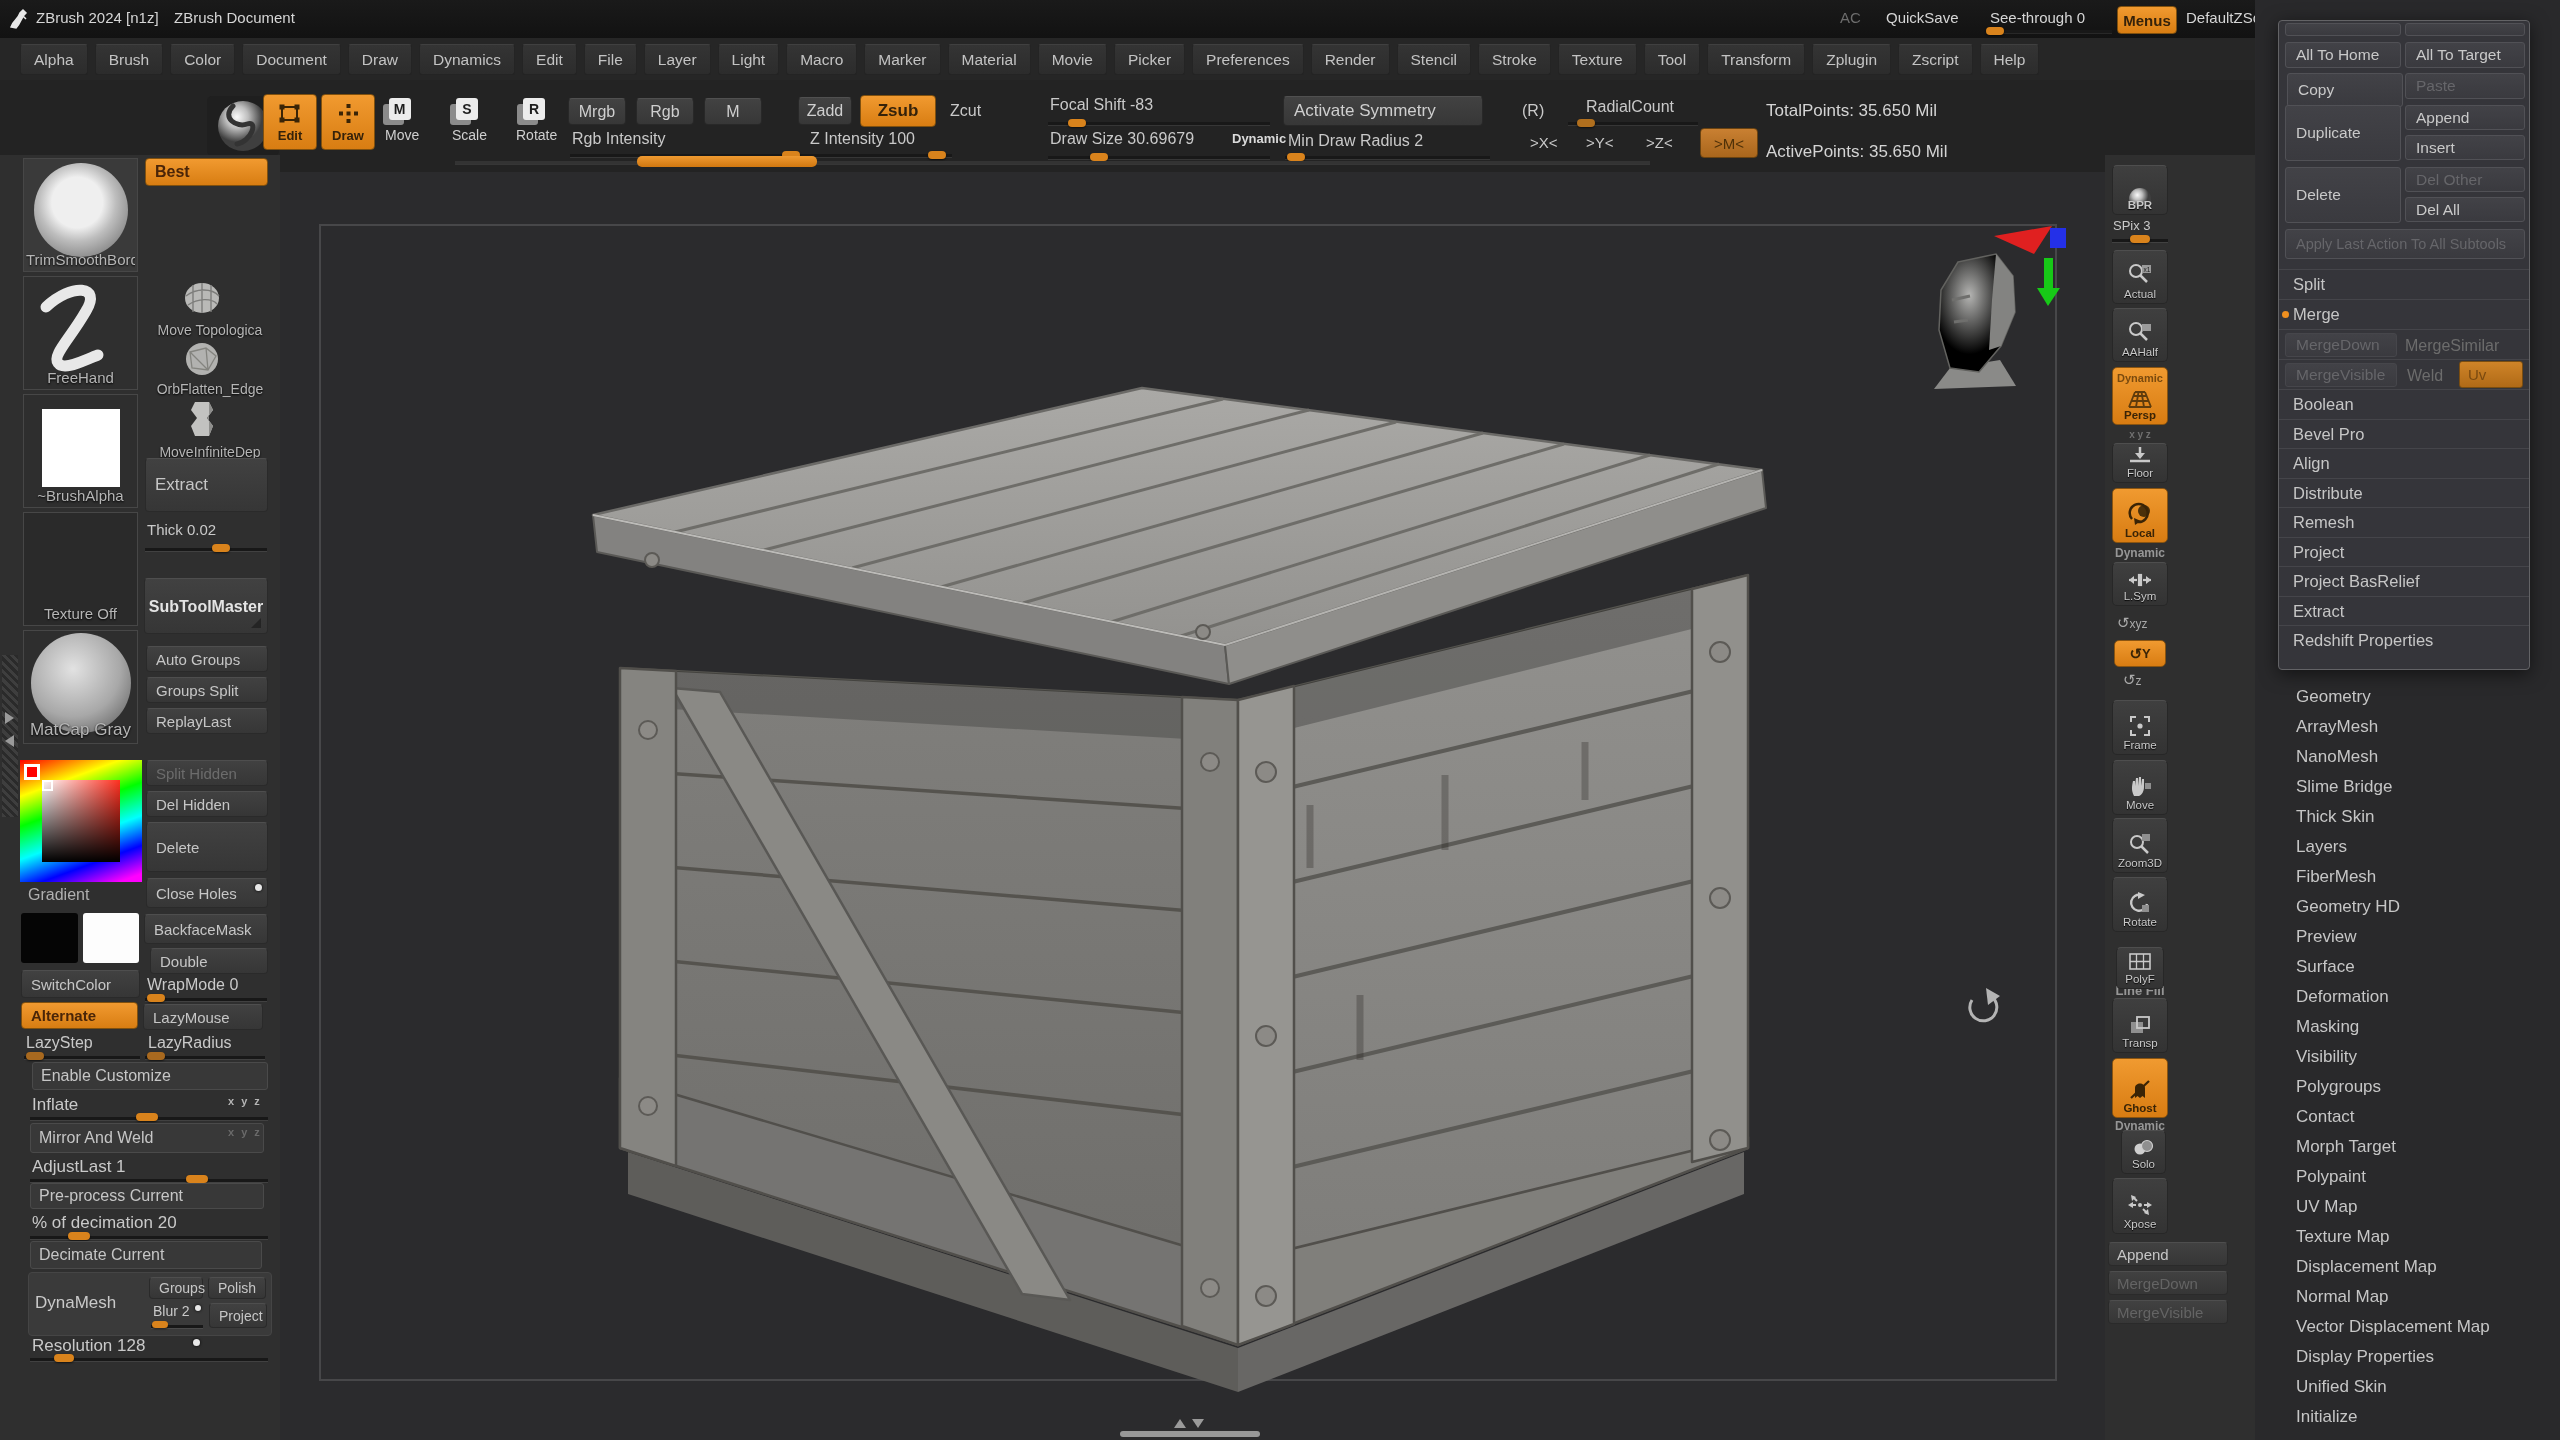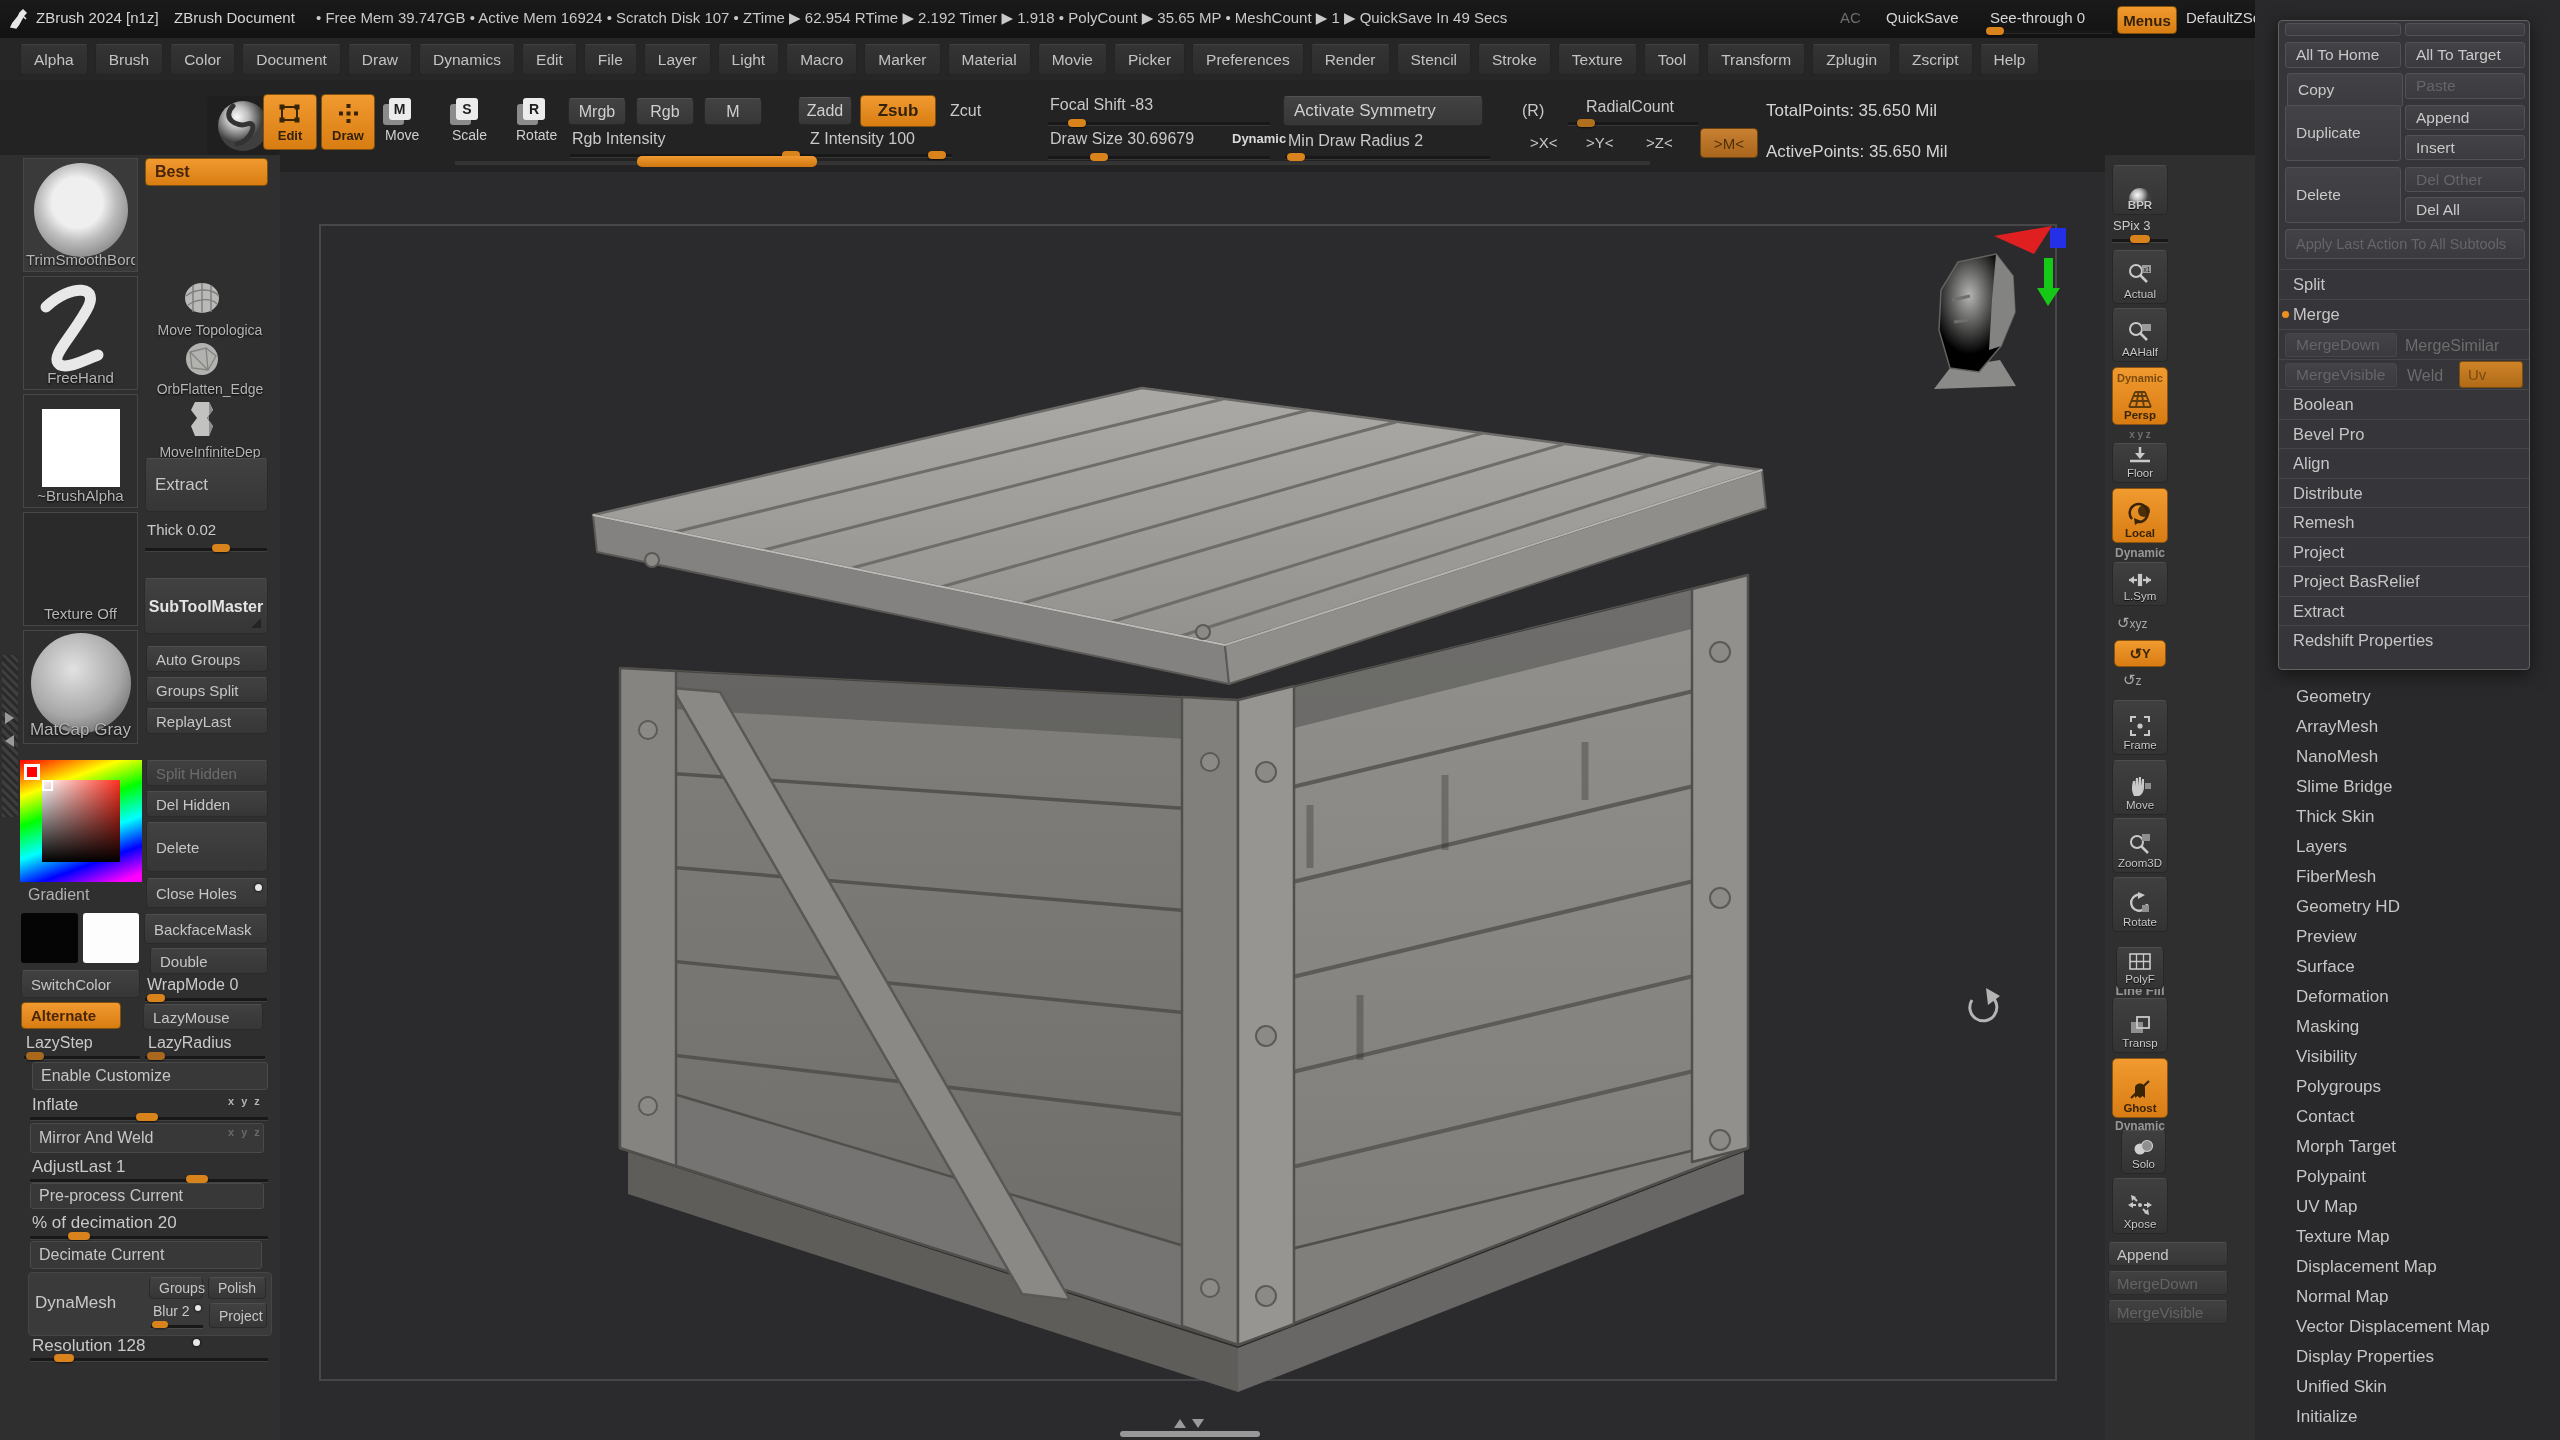--- a/index.html
+++ b/index.html
@@ -64,21 +64,20 @@
 <body>
 
 <div id="app">
 
   <div id="titlebar">
     <svg class="abs" style="left:7px;top:7px" width="24" height="24" viewBox="0 0 24 24">
         <path d="M4,20 C7,12 10,14 13,6 L16,3 L19,6 C14,10 15,14 9,21 Z M15,8 l4,4" fill="#e8e8e8" stroke="#e8e8e8" stroke-width="1.5"></path>
       </svg>
     <span class="t" style="left:36px">ZBrush 2024 [n1z]</span>
     <span class="t" style="left:174px">ZBrush Document</span>
-    <span class="t" style="left:316px;color:#c9c9c9">• Free Mem 39.747GB  • Active Mem 16924  • Scratch Disk 107  •  ZTime ▶ 62.954  RTime ▶ 2.192  Timer ▶ 1.918  • PolyCount ▶ 35.65 MP   • MeshCount ▶ 1   ▶ QuickSave In 49 Secs</span>
     <span class="t dimt" style="left:1840px">AC</span>
     <span class="t" style="left:1886px">QuickSave</span>
     <span class="t" style="left:1990px">See-through 0</span>
     <div class="trk" style="left:1986px;top:30px;width:126px"></div>
     <div class="hdl" style="left:1986px;top:27px"></div>
     <div class="abs" style="left:2117px;top:6px;width:58px;height:26px;background:linear-gradient(#f19a30,#d87d12);border-radius:4px;border:1px solid #80500e;display:flex;align-items:center;justify-content:center;color:#35220a;font-weight:bold;font-size:15px">Menus</div>
     <span class="t" style="left:2186px">DefaultZScript</span>
     <div class="abs bars" style="left:2296px;top:13px">
         <span class="tri-l"></span>
         <i></i>
@@ -313,21 +312,21 @@
     <div class="dot" style="left:255px;top:729px"></div>
 
     <div class="abs" style="left:21px;top:758px;width:57px;height:50px;background:#050505;border-radius:3px"></div>
     <div class="abs" style="left:83px;top:758px;width:56px;height:50px;background:#fdfdfd;border-radius:3px"></div>
     <div class="tbtn" style="left:144px;top:759px;width:124px;height:30px">BackfaceMask</div>
     <div class="tbtn" style="left:150px;top:793px;width:118px;height:26px">Double</div>
     <div class="tbtn" style="left:21px;top:815px;width:119px;height:28px">SwitchColor</div>
     <span class="lbl" style="left:147px;top:821px">WrapMode 0</span>
     <div class="trk" style="left:145px;top:843px;width:122px"></div>
     <div class="hdl" style="left:147px;top:839px"></div>
-    <div class="tbtn or" style="left:21px;top:847px;width:100px;height:27px">Alternate</div>
+    <div class="tbtn or" style="left:21px;top:847px;width:117px;height:27px">Alternate</div>
     <div class="tbtn" style="left:143px;top:849px;width:120px;height:26px">LazyMouse</div>
     <span class="lbl dimt" style="left:26px;top:879px">LazyStep</span>
     <div class="trk" style="left:24px;top:901px;width:116px"></div>
     <div class="hdl" style="left:26px;top:897px;background:#a8691f"></div>
     <span class="lbl dimt" style="left:148px;top:879px">LazyRadius</span>
     <div class="trk" style="left:145px;top:901px;width:120px"></div>
     <div class="hdl" style="left:147px;top:897px;background:#a8691f"></div>
 
     <div class="boxbtn" style="left:32px;top:907px;width:236px;height:28px">Enable Customize</div>
     <span class="lbl" style="left:32px;top:940px;font-size:17px">Inflate</span>

